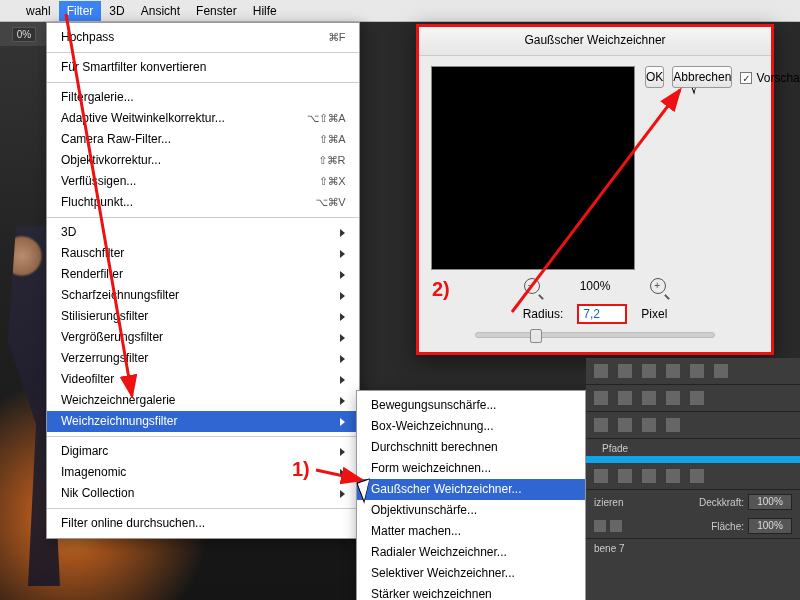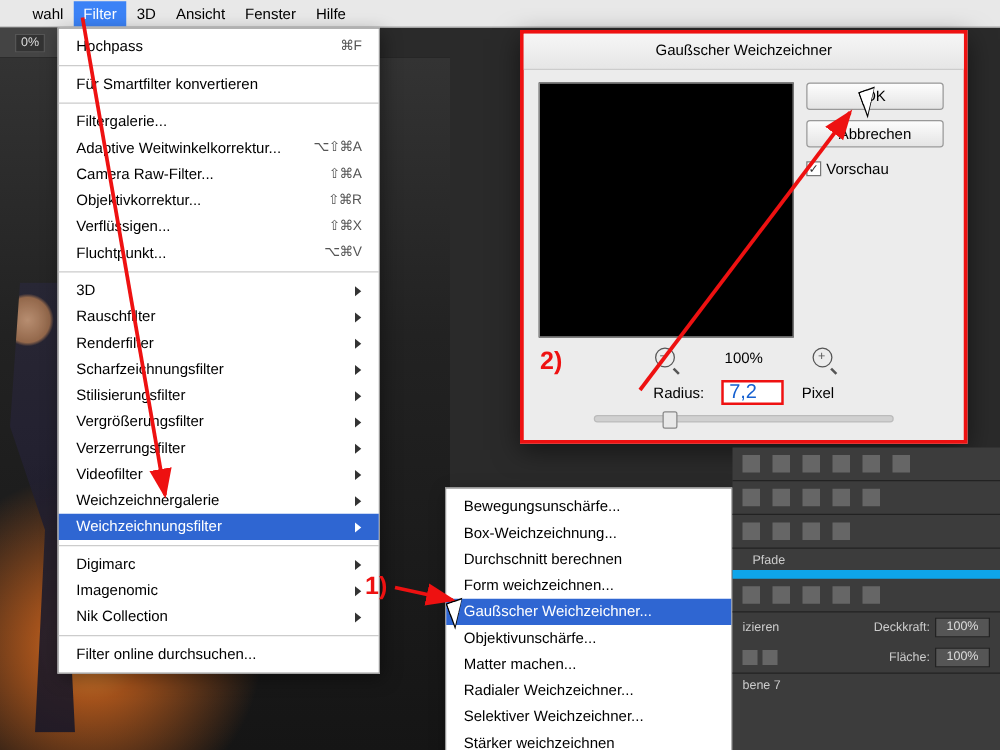--- a/index.html
+++ b/index.html
@@ -15,46 +15,46 @@
   .canvas-area { position: absolute; left: 0; top: 46px; width: 360px; height: 554px; background: #1b1b1b; overflow: hidden; }
   .canvas-img { width: 100%; height: 100%; background:
     radial-gradient(circle at 20% 85%, rgba(255,160,60,0.85) 0%, rgba(255,120,30,0.6) 8%, rgba(40,30,20,0) 25%),
     linear-gradient(180deg,#333 0%, #222 40%, #151515 100%);
     position: relative; }
   .figure { position:absolute; left:-8px; top:180px; width:80px; height:360px; background:
     radial-gradient(ellipse 30px 30px at 30px 30px, #c89a7a 0%, #a07050 60%, transparent 70%),
     linear-gradient(180deg, #2a2838 0%, #1a1828 100%);
     clip-path: polygon(30% 0,70% 0,80% 18%,92% 35%,75% 55%,85% 100%,45% 100%,55% 55%,20% 32%); opacity:.9;}
   
-  .dropdown { position: absolute; left: 46px; top: 22px; width: 258px; background: #fff; border: 1px solid #999; box-shadow: 2px 4px 14px rgba(0,0,0,0.4); padding: 4px 0; }
+  .dropdown { position: absolute; left: 46px; top: 22px; width: 314px; background: #fff; border: 1px solid #999; box-shadow: 2px 4px 14px rgba(0,0,0,0.4); padding: 4px 0; }
   .dropdown .row { display:flex; justify-content:space-between; align-items:center; padding: 2px 14px; line-height: 17px; cursor: default; white-space: nowrap; }
   .dropdown .row .sc { color:#555; font-size:11px; letter-spacing: -0.5px; }
   .dropdown .row.hi { background:#2f66d2; color:#fff; }
   .dropdown .row.hi .arrow { border-left-color:#fff; }
   .dropdown .sep { height:1px; background:#ccc; margin:4px 0; }
   .arrow { width:0; height:0; border-top:4px solid transparent; border-bottom:4px solid transparent; border-left:5px solid #333; }
   
   .submenu { position:absolute; left:356px; top:390px; width:230px; background:#fff; border:1px solid #999; box-shadow:2px 4px 14px rgba(0,0,0,.4); padding:4px 0;}
   .submenu .row { padding:2px 14px; line-height:17px; cursor:default; }
   .submenu .row.hi { background:#2f66d2; color:#fff; }
   
   .dialog { position:absolute; left:416px; top:24px; width:358px; background:#ececec; border:3px solid #e11; box-shadow:0 6px 20px rgba(0,0,0,.5); padding-bottom:14px;}
   .dialog .title { text-align:center; font-size:12px; padding:6px 0 8px; background:linear-gradient(#f6f6f6,#e6e6e6); border-bottom:1px solid #ccc;}
   .dialog .body { display:flex; gap:10px; padding:10px 12px 4px 12px; align-items:flex-start;}
   .preview { width:204px; height:204px; background:#000; border:1px solid #888;}
-  .dlg-btns { display:flex; flex-direction:column; gap:8px; width:110px;}
+  .dlg-btns { display:flex; flex-direction:row; gap:8px; width:110px;}
   .dlg-btn { height:22px; background:linear-gradient(#fdfdfd,#e4e4e4); border:1px solid #999; border-radius:3px; font-size:12px; display:flex; align-items:center; justify-content:center; position:relative;}
   .chk-row { display:flex; align-items:center; gap:4px; margin-top:2px; font-size:12px;}
   .chk { width:12px; height:12px; border:1px solid #777; background:#fff; display:flex; align-items:center; justify-content:center; font-size:10px; color:#333;}
   .zoom-row { display:flex; align-items:center; justify-content:center; gap:40px; margin-top:4px; position:relative;}
   .mag { width:16px; height:16px; border:1.5px solid #555; border-radius:50%; position:relative;}
   .mag::after { content:""; position:absolute; right:-5px; bottom:-5px; width:6px; height:2px; background:#555; transform:rotate(45deg);}
   .mag .pm { position:absolute; top:1px; left:3px; font-size:10px; color:#555;}
   .radius-row { display:flex; align-items:center; justify-content:center; gap:14px; margin-top:10px; font-size:12px;}
-  .radius-row input { width:50px; height:20px; border:2px solid #e11; text-align:left; padding:0 4px; font-size:16px; background:#fff; color:#1560d0;}
+  .radius-row input { width:50px; height:20px; border:2px solid #e11; text-align:left; padding:0 4px; font-size:12px; background:#fff; color:#1560d0;}
   .slider { margin:8px auto 0; width:240px; height:6px; background:#d0d0d0; border-radius:3px; position:relative; border:1px solid #bbb;}
   .slider .thumb { position:absolute; left:54px; top:-4px; width:12px; height:14px; background:#e8e8e8; border:1px solid #888; border-radius:2px;}
   
   .panels { position:absolute; right:0; top:358px; width:214px; height:242px; background:#3c3c3c; color:#ccc; font-size:10px;}
   .panel-icons { display:flex; gap:10px; padding:6px 8px; border-bottom:1px solid #222;}
   .panel-icons span { width:14px; height:14px; background:#666; display:inline-block;}
   .panel-tabs { display:flex; gap:8px; padding:4px 8px 2px; border-bottom:7px solid #0ea5e9; font-size:10px;}
   .panel-row { display:flex; justify-content:space-between; align-items:center; padding:4px 8px;}
   .panel-row .fld { width:44px; height:16px; background:#555; border:1px solid #222; text-align:center; color:#ddd; font-size:10px; line-height:14px;}
   .layer-row { padding:4px 8px; border-top:1px solid #222;}

